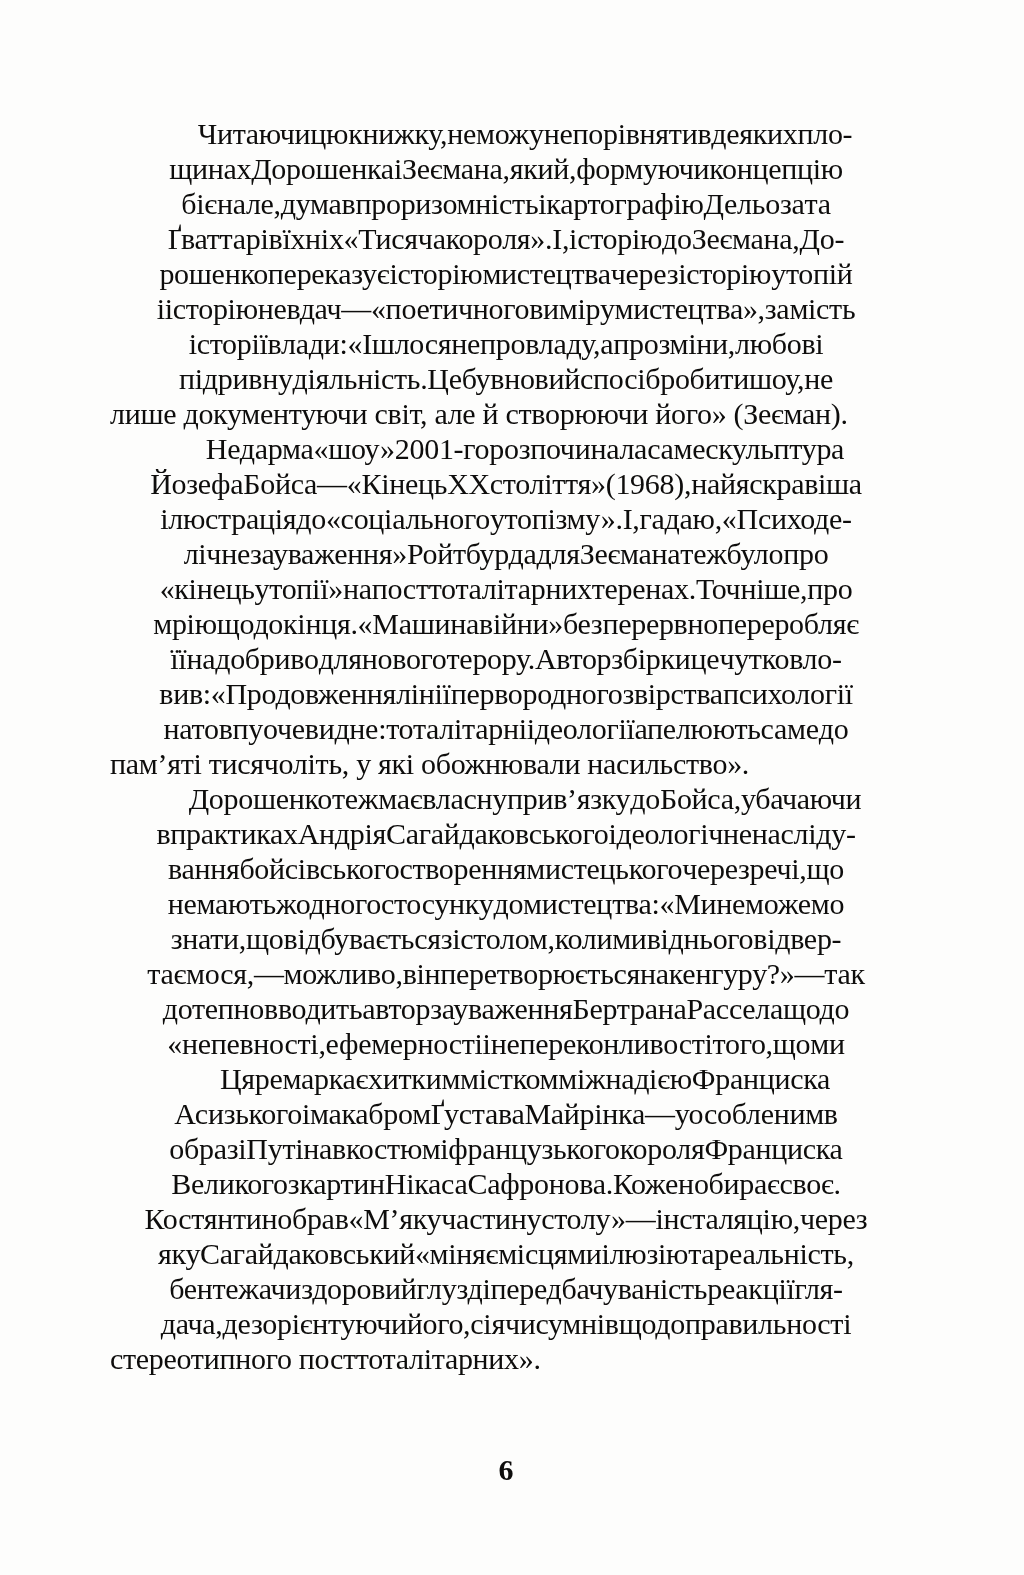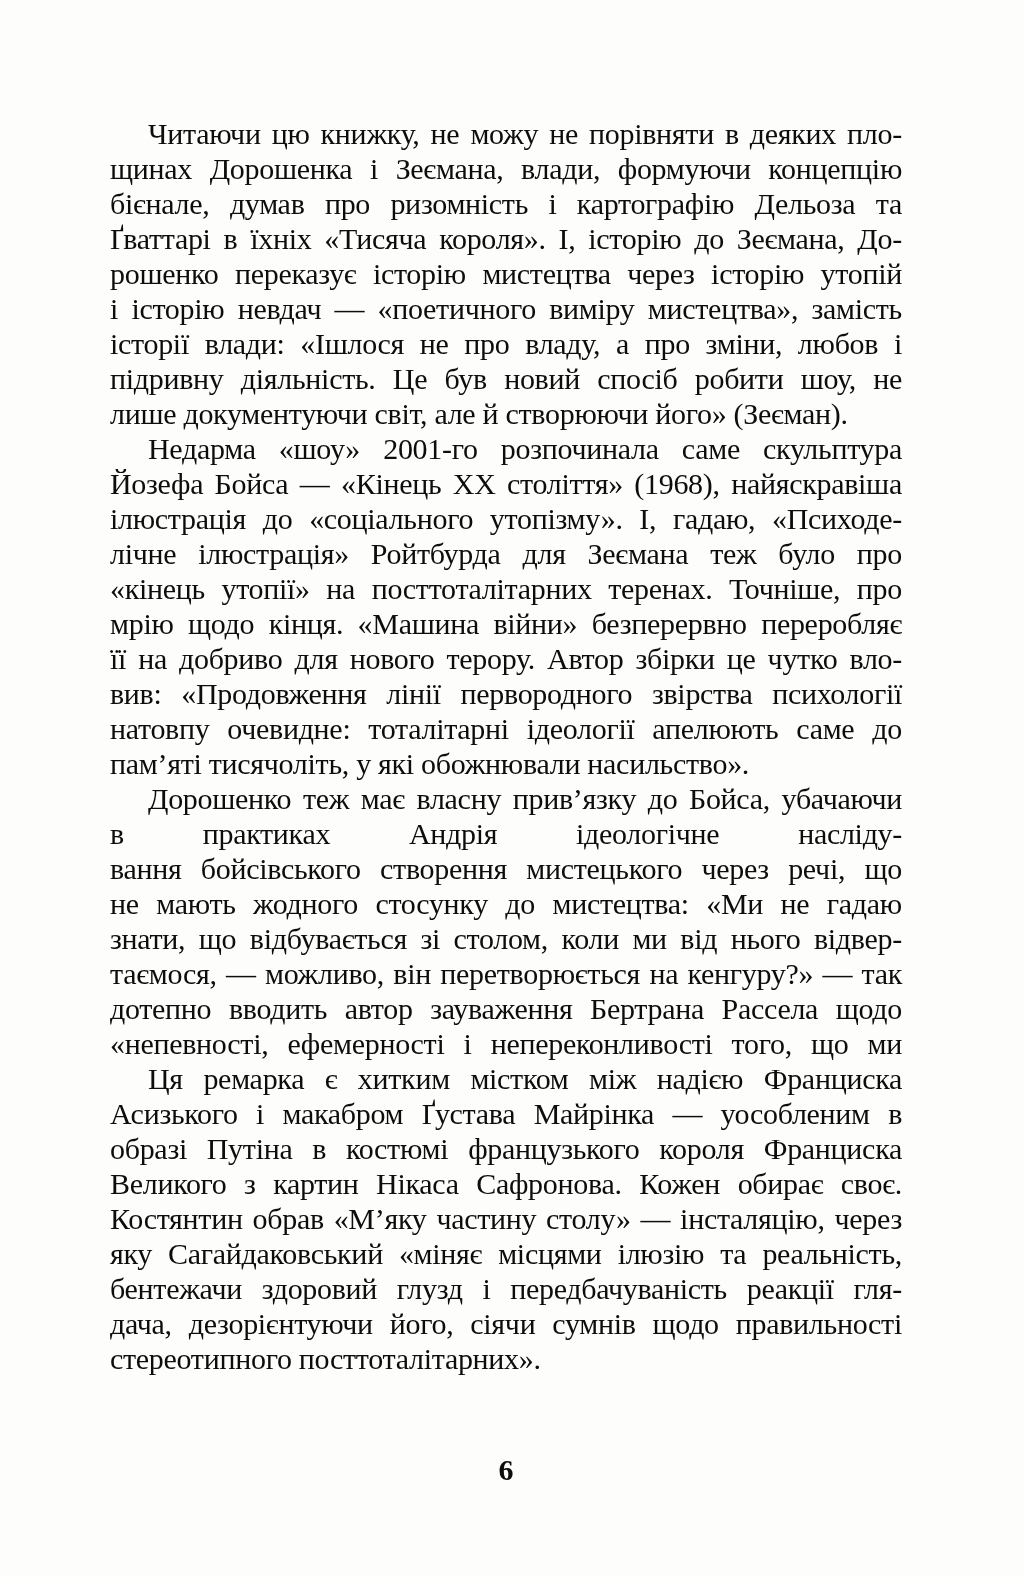--- a/index.html
+++ b/index.html
@@ -21,21 +21,21 @@
     left: 110px;
     top: 116px;
     width: 792px;
     font-size: 30px;
     line-height: 35px;
     letter-spacing: -0.3px;
     text-rendering: optimizeLegibility;
   }
   .line {
     display: flex;
-    justify-content: space-between;
+    justify-content: center;
     white-space: nowrap;
     height: 35px;
     box-sizing: border-box;
   }
   .line.first {
     padding-left: 38px;
   }
   .line.last {
     display: block;
     white-space: normal;
@@ -66,21 +66,21 @@
         <span>порівняти</span>
         <span>в</span>
         <span>деяких</span>
         <span>пло-</span>
       </div>
       <div class="line">
         <span>щинах</span>
         <span>Дорошенка</span>
         <span>і</span>
         <span>Зеємана,</span>
-        <span>влади,</span>
+        <span>який,</span>
         <span>формуючи</span>
         <span>концепцію</span>
       </div>
       <div class="line">
         <span>бієнале,</span>
         <span>думав</span>
         <span>про</span>
         <span>ризомність</span>
         <span>і</span>
         <span>картографію</span>
@@ -165,21 +165,21 @@
         <span>ілюстрація</span>
         <span>до</span>
         <span>«соціального</span>
         <span>утопізму».</span>
         <span>І,</span>
         <span>гадаю,</span>
         <span>«Психоде-</span>
       </div>
       <div class="line">
         <span>лічне</span>
-        <span>ілюстрація»</span>
+        <span>зауваження»</span>
         <span>Ройтбурда</span>
         <span>для</span>
         <span>Зеємана</span>
         <span>теж</span>
         <span>було</span>
         <span>про</span>
       </div>
       <div class="line">
         <span>«кінець</span>
         <span>утопії»</span>
@@ -236,20 +236,21 @@
         <span>власну</span>
         <span>прив’язку</span>
         <span>до</span>
         <span>Бойса,</span>
         <span>убачаючи</span>
       </div>
       <div class="line">
         <span>в</span>
         <span>практиках</span>
         <span>Андрія</span>
+        <span>Сагайдаковського</span>
         <span>ідеологічне</span>
         <span>насліду-</span>
       </div>
       <div class="line">
         <span>вання</span>
         <span>бойсівського</span>
         <span>створення</span>
         <span>мистецького</span>
         <span>через</span>
         <span>речі,</span>
@@ -257,21 +258,21 @@
       </div>
       <div class="line">
         <span>не</span>
         <span>мають</span>
         <span>жодного</span>
         <span>стосунку</span>
         <span>до</span>
         <span>мистецтва:</span>
         <span>«Ми</span>
         <span>не</span>
-        <span>гадаю</span>
+        <span>можемо</span>
       </div>
       <div class="line">
         <span>знати,</span>
         <span>що</span>
         <span>відбувається</span>
         <span>зі</span>
         <span>столом,</span>
         <span>коли</span>
         <span>ми</span>
         <span>від</span>

